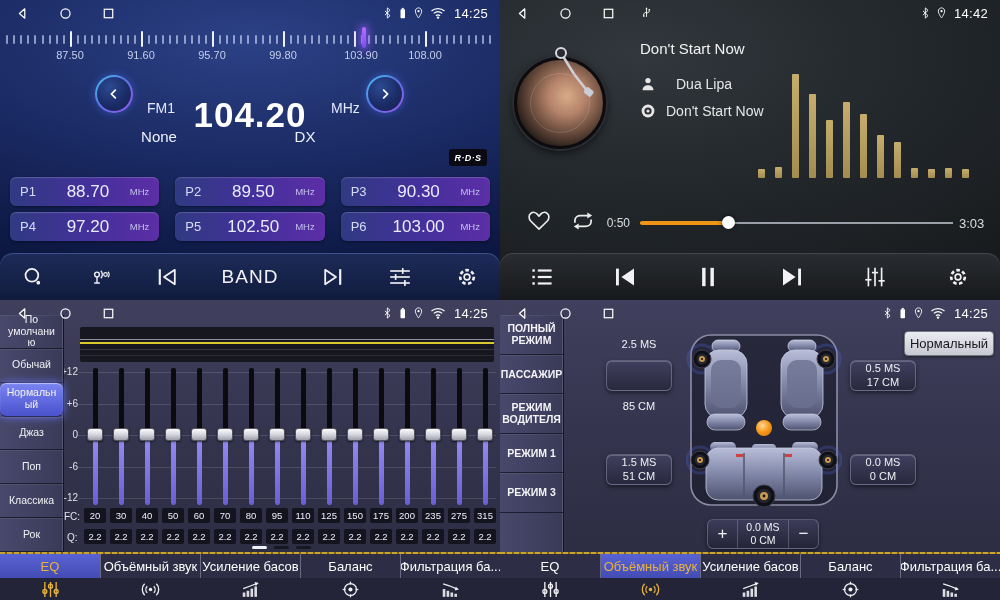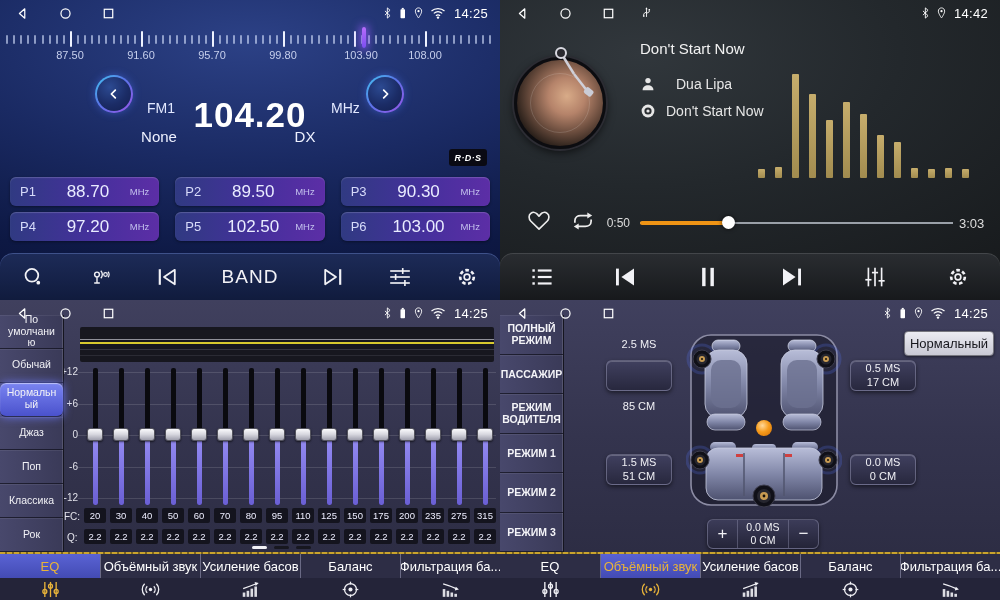--- a/index.html
+++ b/index.html
@@ -917,21 +917,20 @@
         <span>0.0 MS</span>
         <span>0 CM</span>
       </span>
       <span class="adj-btn">−</span>
     </div>
     <div class="side-list">
         <div class="sur-side-item">ПОЛНЫЙ РЕЖИМ</div>
         <div class="sur-side-item">ПАССАЖИР</div>
         <div class="sur-side-item">РЕЖИМ ВОДИТЕЛЯ</div>
         <div class="sur-side-item">РЕЖИМ 1</div>
-        <div class="sur-side-item">РЕЖИМ 2</div>
         <div class="sur-side-item">РЕЖИМ 3</div>
       </div>
     <div class="tabbar">
         <div class="goldline"></div>
         <div class="tab-labels">
           <div class="tab-label">EQ</div>
           <div class="tab-label selected">Объёмный звук</div>
           <div class="tab-label">Усиление басов</div>
           <div class="tab-label">Баланс</div>
           <div class="tab-label">Фильтрация ба...</div>

